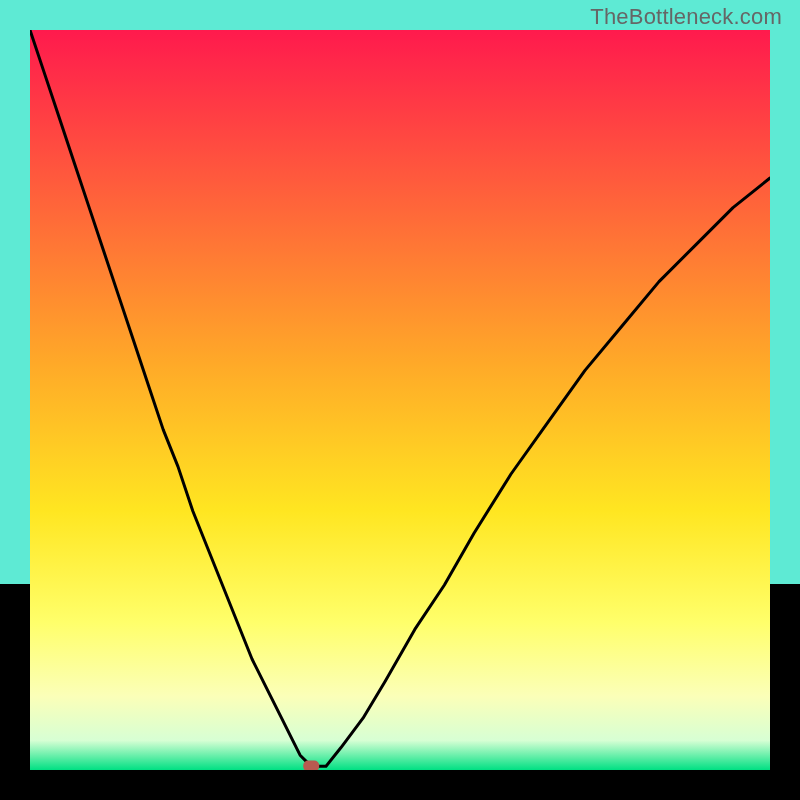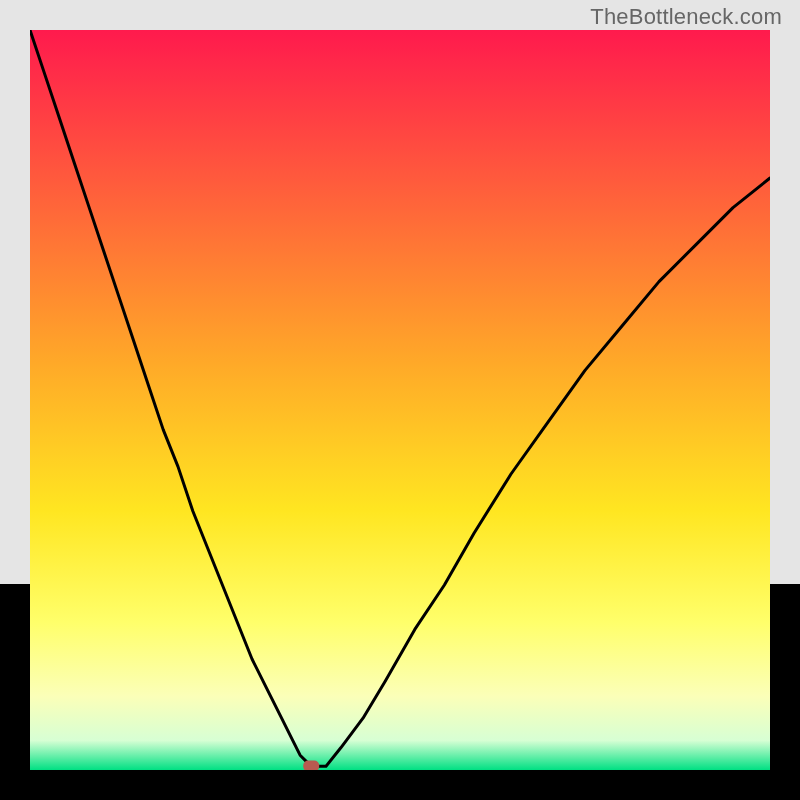--- a/index.html
+++ b/index.html
@@ -8,21 +8,21 @@
     width: 800px;
     height: 800px;
     background: #000;
     font-family: Arial, Helvetica, sans-serif;
     overflow: hidden;
   }
   .frame {
     position: relative;
     width: 800px;
     height: 584px;
-    background: #e5e5e5;
+    background: #5eead4;
   }
   .watermark {
     position: absolute;
     top: 4px;
     right: 18px;
     color: #666;
     font-size: 22px;
     font-family: Arial, Helvetica, sans-serif;
     letter-spacing: 0.2px;
     user-select: none;

